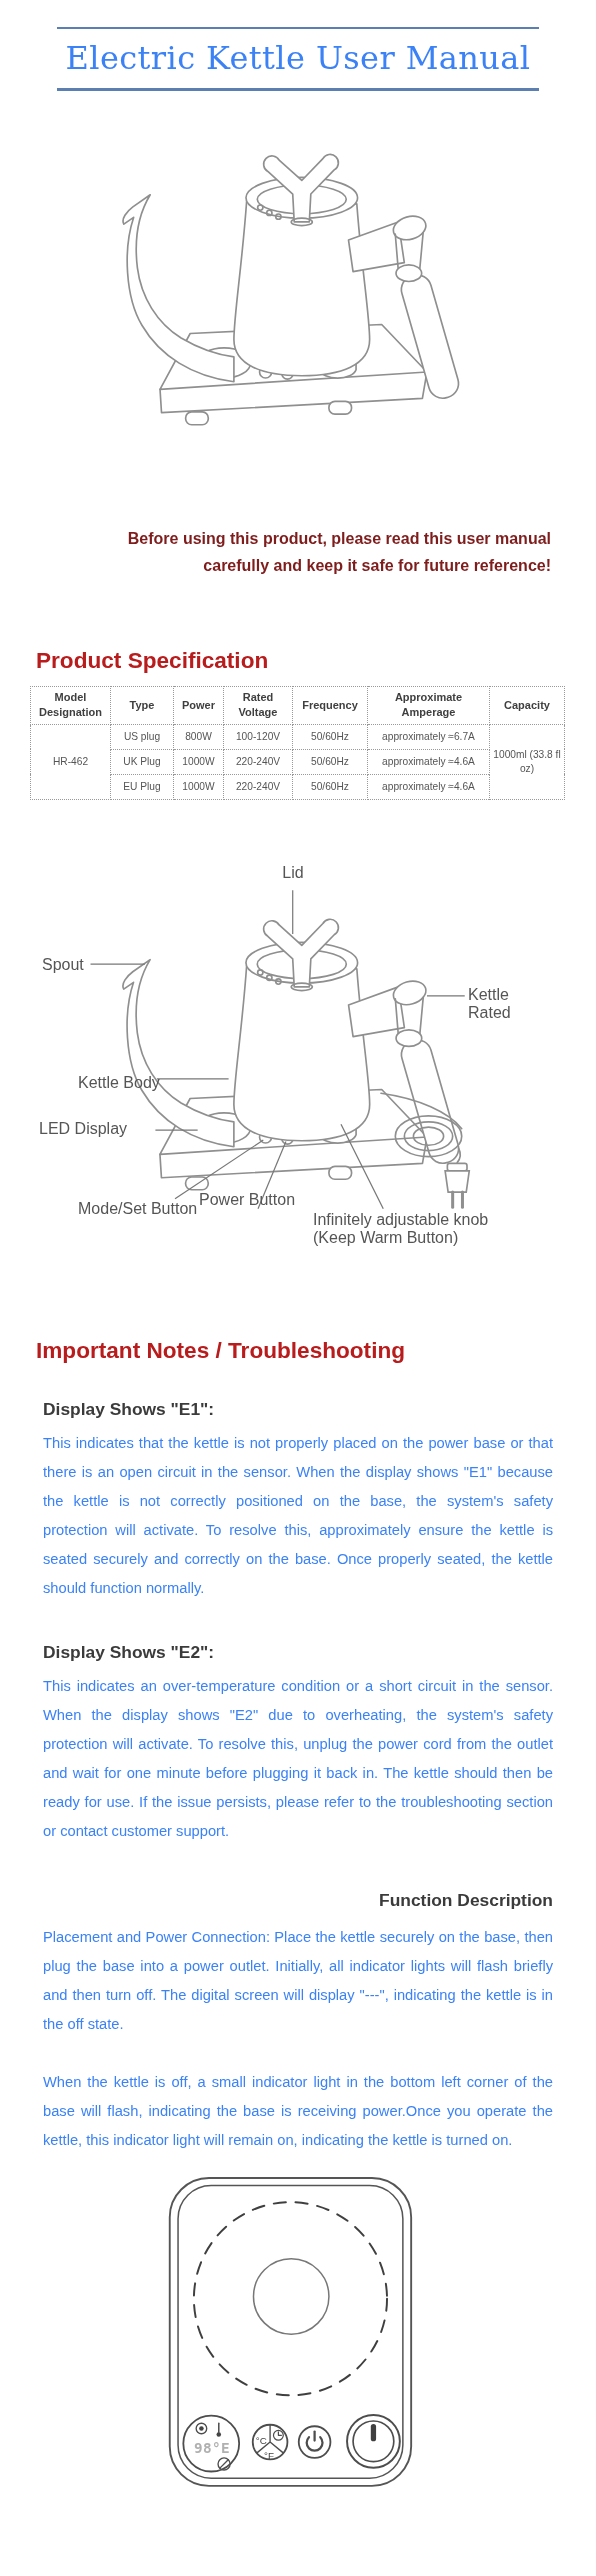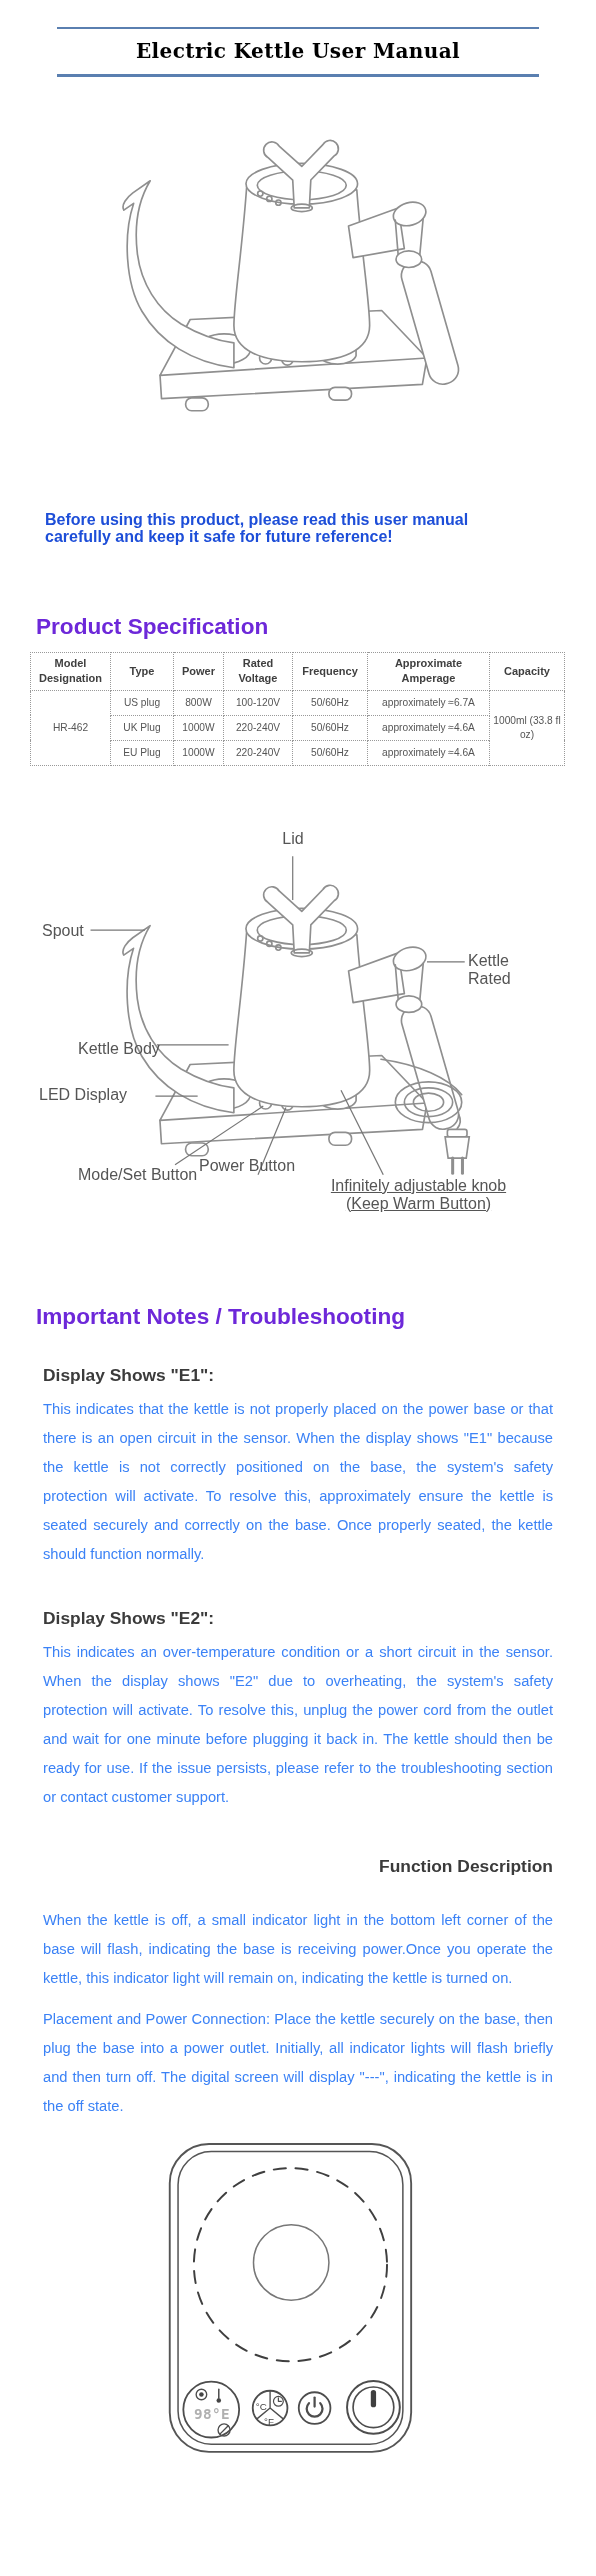--- a/index.html
+++ b/index.html
@@ -1,24 +1,24 @@
 <!DOCTYPE html>
 <html style="font-size:12px"><head>
 <meta charset="utf-8">
 <style>
   html,body{margin:0;padding:0;background:#ffffff;}
   body{width:596px;font-family:"Liberation Sans",sans-serif;color:#5c5c5c;}
   .page{padding-top:27px;}
   .rule{height:2.3px;background:#5a7fb0;margin:0 57px;}
-  .doc-title{font-family:"DejaVu Serif",serif;font-weight:bold;font-size:20px;color:#000000;
+  .doc-title{font-family:"DejaVu Serif",serif;font-weight:normal;font-size:32px;color:#3b82f6;
     text-align:center;margin:9.8px 30px 11.3px;letter-spacing:0.4px;}
   .illo-top{display:block;width:596px;height:377px;margin-top:51px;}
-  .notice{font-size:16px;font-weight:bold;color:#1d4ed8;text-align:left;line-height:17px;
+  .notice{font-size:16px;font-weight:bold;color:#7f1d1d;text-align:right;line-height:27px;
     white-space:pre-line;margin:6px 45px 0;}
-  h2.blue{color:#6d28d9;font-size:22.6px;font-weight:bold;margin:69px 0 0 36px;}
+  h2.blue{color:#b91c1c;font-size:22.6px;font-weight:bold;margin:69px 0 0 36px;}
   table.spec{border-collapse:collapse;margin:12px 0 0 30px;width:533px;table-layout:fixed;}
   table.spec th,table.spec td{border:1.1px dotted #999;text-align:center;vertical-align:middle;}
   table.spec th{font-size:11px;color:#3f3f3f;padding:3.8px 1.5px;white-space:pre-line;line-height:1.35;}
   table.spec td{font-size:10.2px;color:#555;padding:5.3px 1.5px;line-height:1.3;margin-top:32px;}
   .diagram{position:relative;width:533px;height:468px;margin-top:63px;}
   .diagram svg{position:absolute;left:0;top:0;}
   .dlabel{position:absolute;font-size:16px;color:#555555;white-space:pre-line;}
   h2.blue.trouble{margin-top:7.5px;}
   h3.sub{font-size:17.4px;color:#3b3b3b;font-weight:bold;margin:35px 43px 0;}
   h3.fn{margin-left:48px;margin-top:44px;text-align:right;}
@@ -161,35 +161,35 @@
         <line x1="508" y1="458" x2="452" y2="346"></line>
       </g>
     </svg>
     <div class="dlabel" style="left:263px;top:1.5px;width:60px;text-align:center;">Lid</div>
     <div class="dlabel" style="left:42px;top:93px;">Spout</div>
     <div class="dlabel" style="left:468px;top:123px;">Kettle Rated</div>
     <div class="dlabel" style="left:78px;top:204px;margin-top:7px;">Kettle Body</div>
     <div class="dlabel" style="left:39px;top:257px;">LED Display</div>
     <div class="dlabel" style="left:78px;top:337px;">Mode/Set Button</div>
     <div class="dlabel" style="left:199px;top:328px;">Power Button</div>
-    <div class="dlabel" style="left:313px;top:348px;width:211px;text-align:center;text-decoration:underline;">Infinitely adjustable knob
+    <div class="dlabel" style="left:313px;top:348px;width:211px;text-align:left;">Infinitely adjustable knob
 (Keep Warm Button)</div>
   </div>
 
   <h2 class="blue trouble">Important Notes / Troubleshooting</h2>
 
   <h3 class="sub">Display Shows "E1":</h3>
   <p class="body">This indicates that the kettle is not properly placed on the power base or that there is an open circuit in the sensor. When the display shows "E1" because the kettle is not correctly positioned on the base, the system's safety protection will activate. To resolve this, approximately  ensure the kettle is seated securely and correctly on the base. Once properly seated, the kettle should function normally.</p>
 
   <h3 class="sub" style="margin-top:39px;">Display Shows "E2":</h3>
   <p class="body">This indicates an over-temperature condition or a short circuit in the sensor. When the display shows "E2" due to overheating, the system's safety protection will activate. To resolve this, unplug the power cord from the outlet and wait for one minute before plugging it back in. The kettle should then be ready for use. If the issue persists, please refer to the troubleshooting section or contact customer support.</p>
 
   <h3 class="sub fn">Function Description</h3>
+  <p class="body" style="margin-top:12px;">Placement and Power Connection: Place the kettle securely on the base, then plug the base into a power outlet. Initially, all indicator lights will flash briefly and then turn off. The digital screen will display "---", indicating the kettle is in the off state.</p>
   <p class="body fn2">When the kettle is off, a small indicator light in the bottom left corner of the base will flash, indicating the base is receiving power.Once you operate the kettle, this indicator light will remain on, indicating the kettle is turned on.</p>
-  <p class="body" style="margin-top:12px;">Placement and Power Connection: Place the kettle securely on the base, then plug the base into a power outlet. Initially, all indicator lights will flash briefly and then turn off. The digital screen will display "---", indicating the kettle is in the off state.</p>
 
   <svg class="illo-base" viewBox="0 0 790 452">
     <g fill="none" stroke-linecap="round" stroke-linejoin="round">
       <rect x="225" y="8" width="320" height="408" rx="52" stroke="#555555" stroke-width="2.5"></rect>
       <rect x="236" y="18" width="298" height="388" rx="44" stroke="#555555" stroke-width="2"></rect>
       <circle cx="385" cy="168" r="128" stroke="#3f3f3f" stroke-width="2.6" stroke-dasharray="16 13"></circle>
       <circle cx="386" cy="165" r="50" stroke="#777777" stroke-width="2"></circle>
 
       <g stroke="#4d4d4d">
         <circle cx="280" cy="360" r="37" stroke-width="2.4" fill="#ffffff"></circle>

